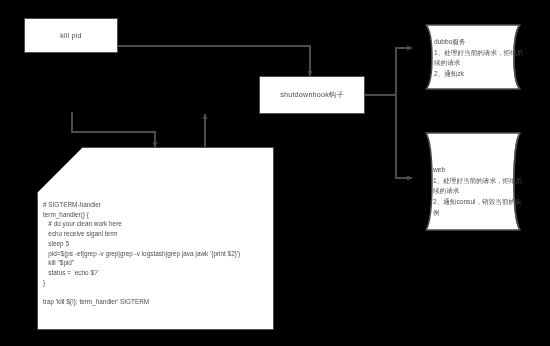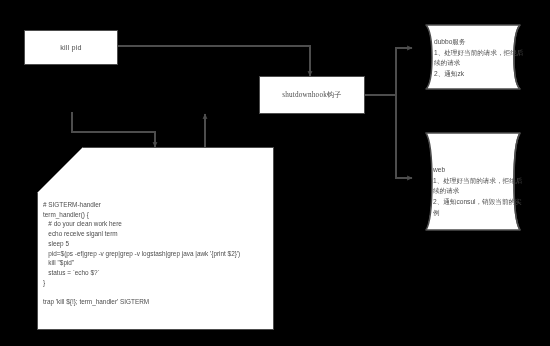--- a/index.html
+++ b/index.html
@@ -79,26 +79,26 @@
       <path d="M205,330 L205,114" fill="none" stroke="#4d4d4d" stroke-width="2" marker-end="url(#arrow)"></path>
     </g>
 
     <g>
       <path d="M365,95 L396,95" fill="none" stroke="#4d4d4d" stroke-width="2"></path>
       <path d="M396,95 L396,48 L412,48" fill="none" stroke="#4d4d4d" stroke-width="2" marker-end="url(#arrow)"></path>
       <path d="M396,95 L396,178 L412,178" fill="none" stroke="#4d4d4d" stroke-width="2" marker-end="url(#arrow)"></path>
     </g>
   </svg>
 
-  <div class="node proc" style="left:24px;top:30px;width:94px;height:35px;">
+  <div class="node proc" style="left:24px;top:18px;width:94px;height:35px;">
     <span>kill pid</span>
   </div>
 
 
-  <div class="node proc" style="left:259px;top:76px;width:106px;height:38px;font-family:Liberation Serif, serif;">
+  <div class="node proc" style="left:259px;top:76px;width:106px;height:38px;">
     <span>shutdownhook钩子</span>
   </div>
 
   <div class="node codebox" style="left:37px;top:147px;width:237px;height:183px;">
     <div class="code"># SIGTERM-handler
 term_handler() {
    # do your clean work here
    echo receive siganl term
    sleep 5
    pid=$(ps -ef|grep -v grep|grep -v logstash|grep java |awk '{print $2}')

